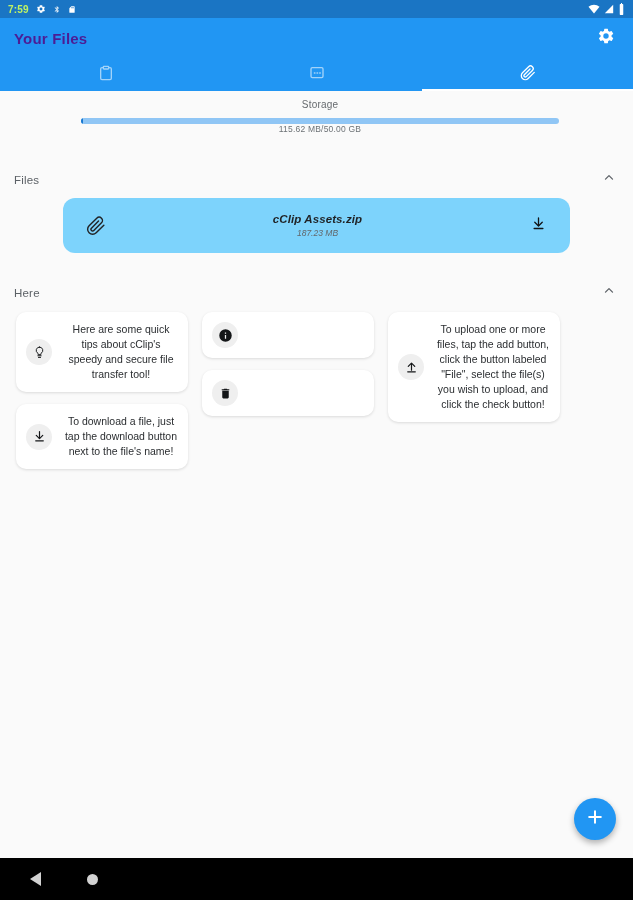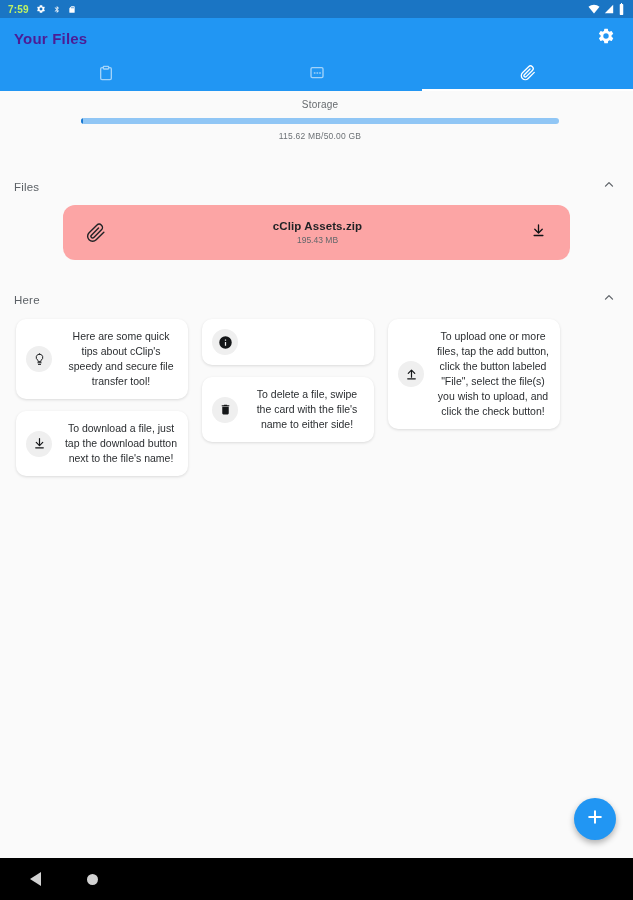--- a/index.html
+++ b/index.html
@@ -99,21 +99,20 @@
     overflow: hidden;
     position: relative;
     cursor: pointer;
   }
   .progress-fill {
     position: absolute; left: 0; top: 0; bottom: 0;
     background: #1878d0;
     border-radius: 3px;
   }
   .storage-sub {
-    margin-top: 7px;
     text-align: center;
     font-size: 8.5px;
     color: #6d7276;
     letter-spacing: .2px;
   }
 
   
   .section-head {
     display: flex; align-items: center;
     padding: 0 14px;
@@ -130,26 +129,27 @@
     width: 20px; height: 20px;
     display: flex; align-items: center; justify-content: center;
     cursor: pointer;
   }
 
   
   .file-list { padding: 5px 0 0 0; }
   .file-card {
     margin: 0 auto;
     width: 507px;
-    background: #fca5a5;
+    background: #7dd3fc;
     border-radius: 12px;
     height: 55px;
     display: flex; align-items: center;
     padding: 0 18px;
     cursor: pointer;
+    font-style: italic;
   }
   .file-icon { width: 30px; display: flex; align-items: center; justify-content: center; }
   .file-meta {
     flex: 1 1 auto;
     display: flex; flex-direction: column;
     align-items: center; justify-content: center;
     gap: 3px;
   }
   .file-name {
     font-size: 11.5px;
@@ -344,21 +344,21 @@
 
     <div class="file-list">
       <div class="file-card">
         <div class="file-icon">
           <svg width="20" height="20" viewBox="0 0 24 24" fill="none" stroke="#202225" stroke-width="1.7" stroke-linecap="round" stroke-linejoin="round">
               <path d="M21.4 11.05l-9.19 9.19a6 6 0 01-8.49-8.49l9.19-9.19a4 4 0 015.66 5.66l-9.2 9.19a2 2 0 01-2.83-2.83l8.49-8.48"></path>
             </svg>
         </div>
         <div class="file-meta">
           <span class="file-name">cClip Assets.zip</span>
-          <span class="file-size">195.43 MB</span>
+          <span class="file-size">187.23 MB</span>
         </div>
         <div class="file-dl">
           <span>
             <svg width="15" height="15" viewBox="0 0 24 24" fill="none" stroke="#111315" stroke-width="2.1" stroke-linecap="round" stroke-linejoin="round">
                 <line x1="12" y1="3" x2="12" y2="15"></line>
                 <polyline points="6 10 12 16 18 10"></polyline>
                 <line x1="5" y1="20" x2="19" y2="20"></line>
               </svg>
           </span>
         </div>
@@ -408,21 +408,20 @@
                 <path d="M12 2a10 10 0 1010 10A10 10 0 0012 2zm1 15h-2v-6h2zm0-8h-2V7h2z"></path>
               </svg>
           </div>
         </div>
         <div class="tip-card">
           <div class="tip-icon">
             <svg width="13" height="13" viewBox="0 0 24 24" fill="#141618">
                 <path d="M6 19a2 2 0 002 2h8a2 2 0 002-2V7H6zM19 4h-3.5l-1-1h-5l-1 1H5v2h14z"></path>
               </svg>
           </div>
-          <div class="tip-text">To delete a file, swipe the card with the file's name to either side!</div>
         </div>
       </div>
 
       <div class="tip-col">
         <div class="tip-card">
           <div class="tip-icon">
             <svg width="13" height="13" viewBox="0 0 24 24" fill="none" stroke="#141618" stroke-width="2.2" stroke-linecap="round" stroke-linejoin="round">
                 <line x1="12" y1="17" x2="12" y2="5"></line>
                 <polyline points="6 10 12 4 18 10"></polyline>
                 <line x1="5" y1="20" x2="19" y2="20"></line>

